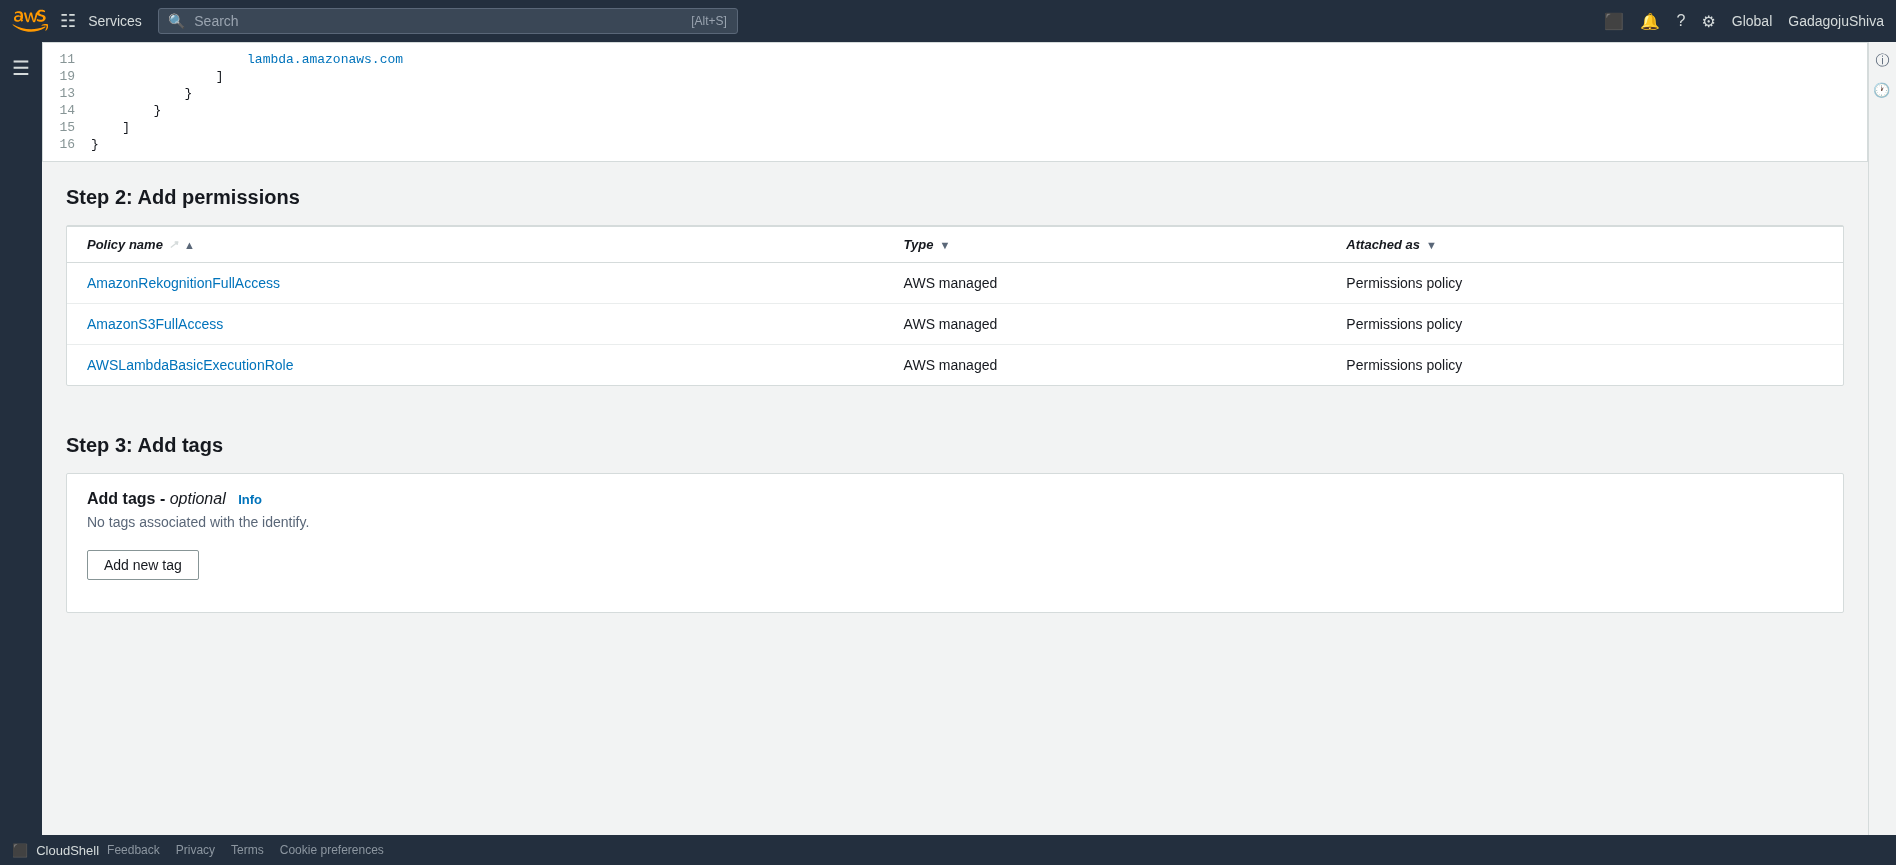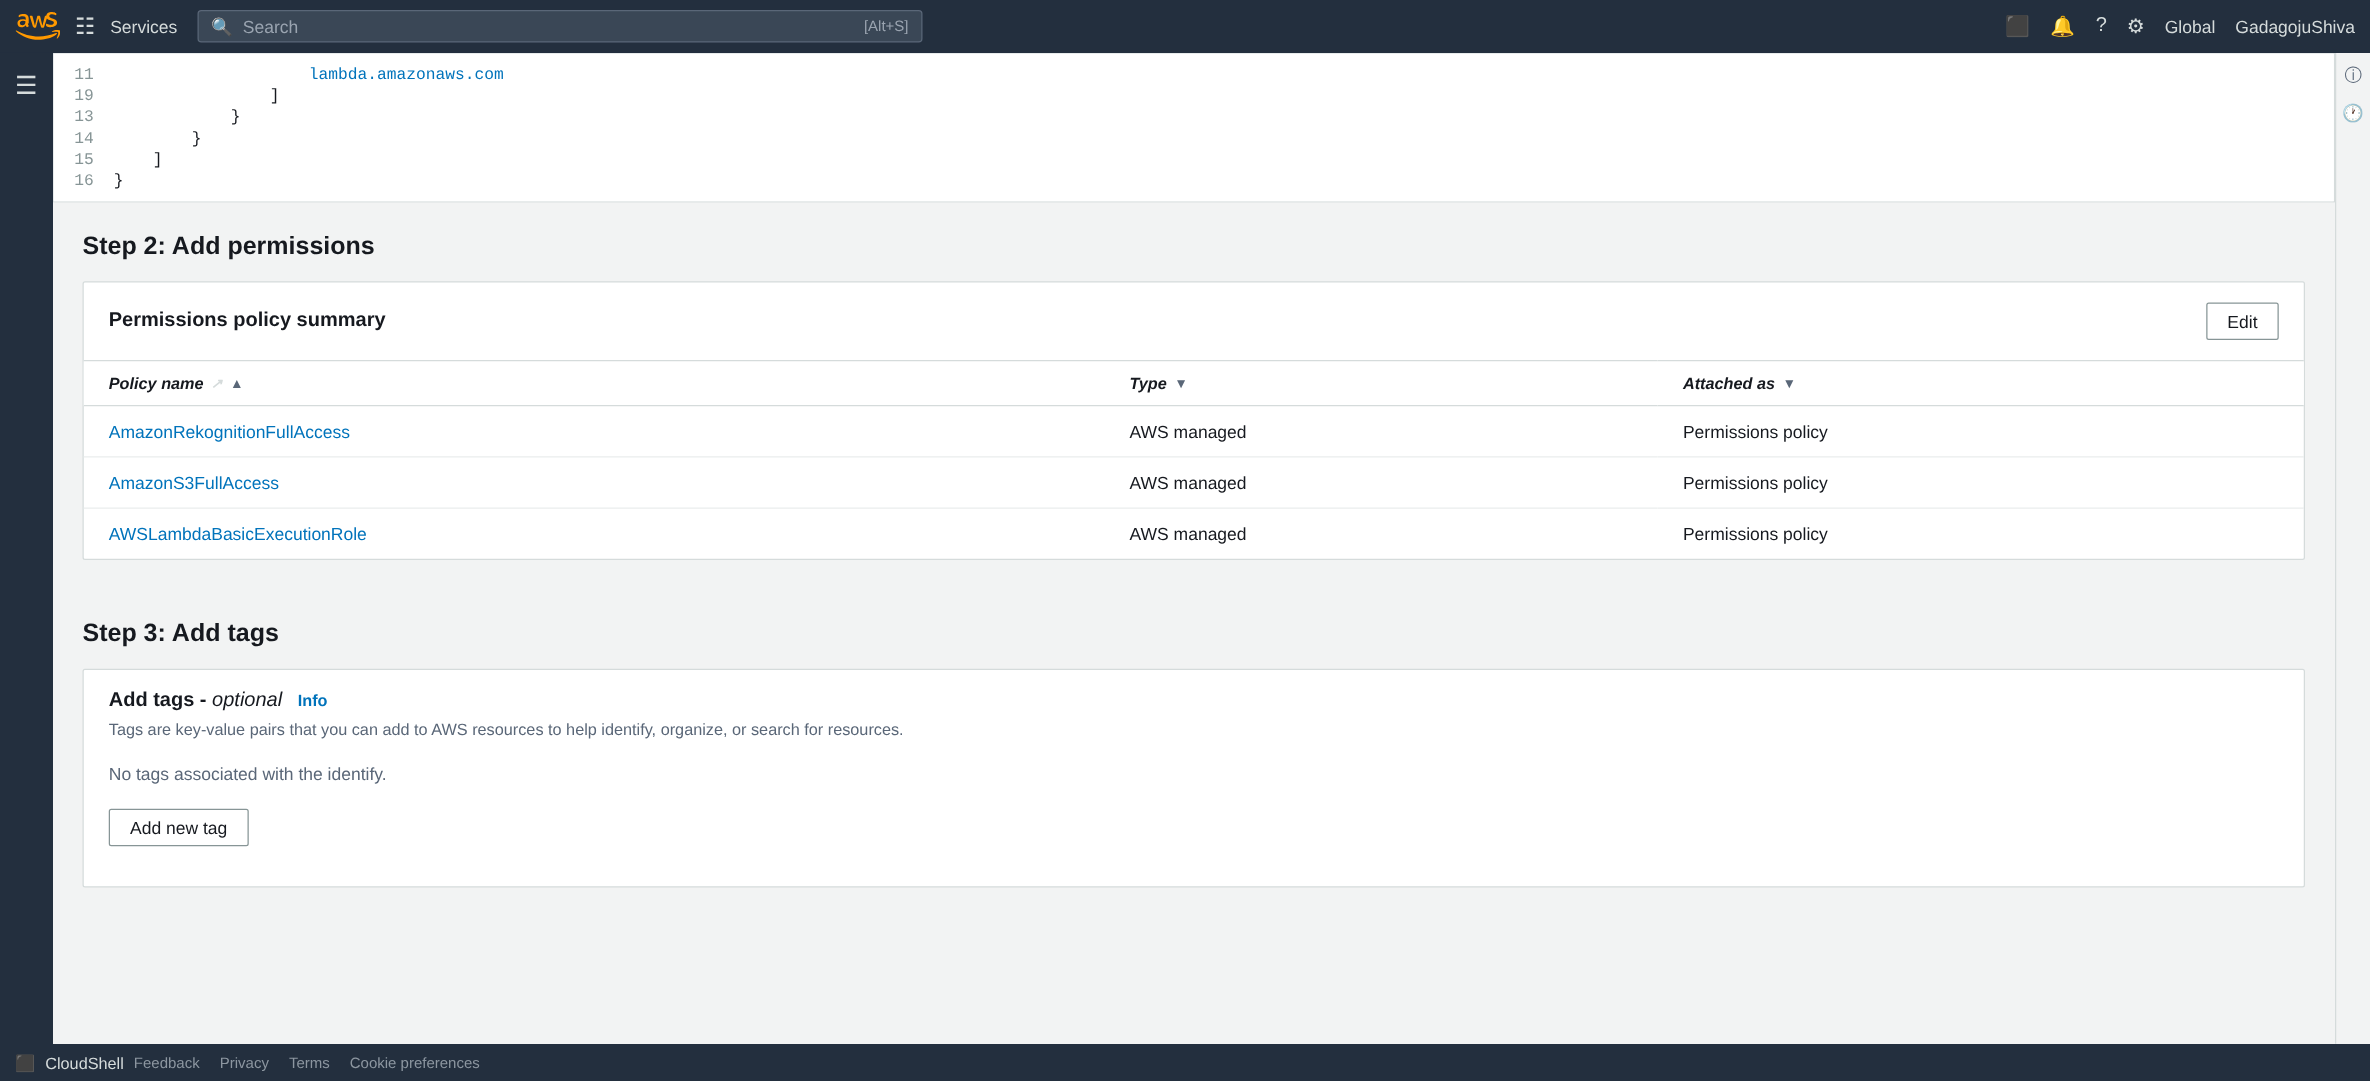--- a/index.html
+++ b/index.html
@@ -393,24 +393,20 @@
         <span class="line-num">16</span>
         <span class="line-content">}</span>
       </div>
     </div>
   </div>
 
   <div class="step-section">
     <h2 class="step-title">Step 2: Add permissions</h2>
 
     <div class="section-box">
-      <div class="section-box-header">
-        <span class="section-box-title">Permissions policy summary</span>
-        <button class="edit-btn">Edit</button>
-      </div>
 
       <table class="policy-table">
         <thead>
           <tr>
             <th>
               <div class="th-sortable">
                 <span>Policy name</span>
                 <span class="nav-icon" style="font-size:11px;">↗</span>
                 <span class="sort-icon">▲</span>
               </div>
@@ -458,21 +454,20 @@
 
   <div class="step-section">
     <h2 class="step-title">Step 3: Add tags</h2>
 
     <div class="section-box">
       <div class="tags-content">
         <div class="tags-title">
           <span>Add tags - </span><em>optional</em>
           <span class="info-link">Info</span>
         </div>
-        <p class="tags-desc">Tags are key-value pairs that you can add to AWS resources to help identify, organize, or search for resources.</p>
         <p class="no-tags">No tags associated with the identify.</p>
         <button class="add-tag-btn">Add new tag</button>
       </div>
     </div>
   </div>
 
 </div>
 
 <div class="bottom-bar">
   <div class="bottom-bar-left">

